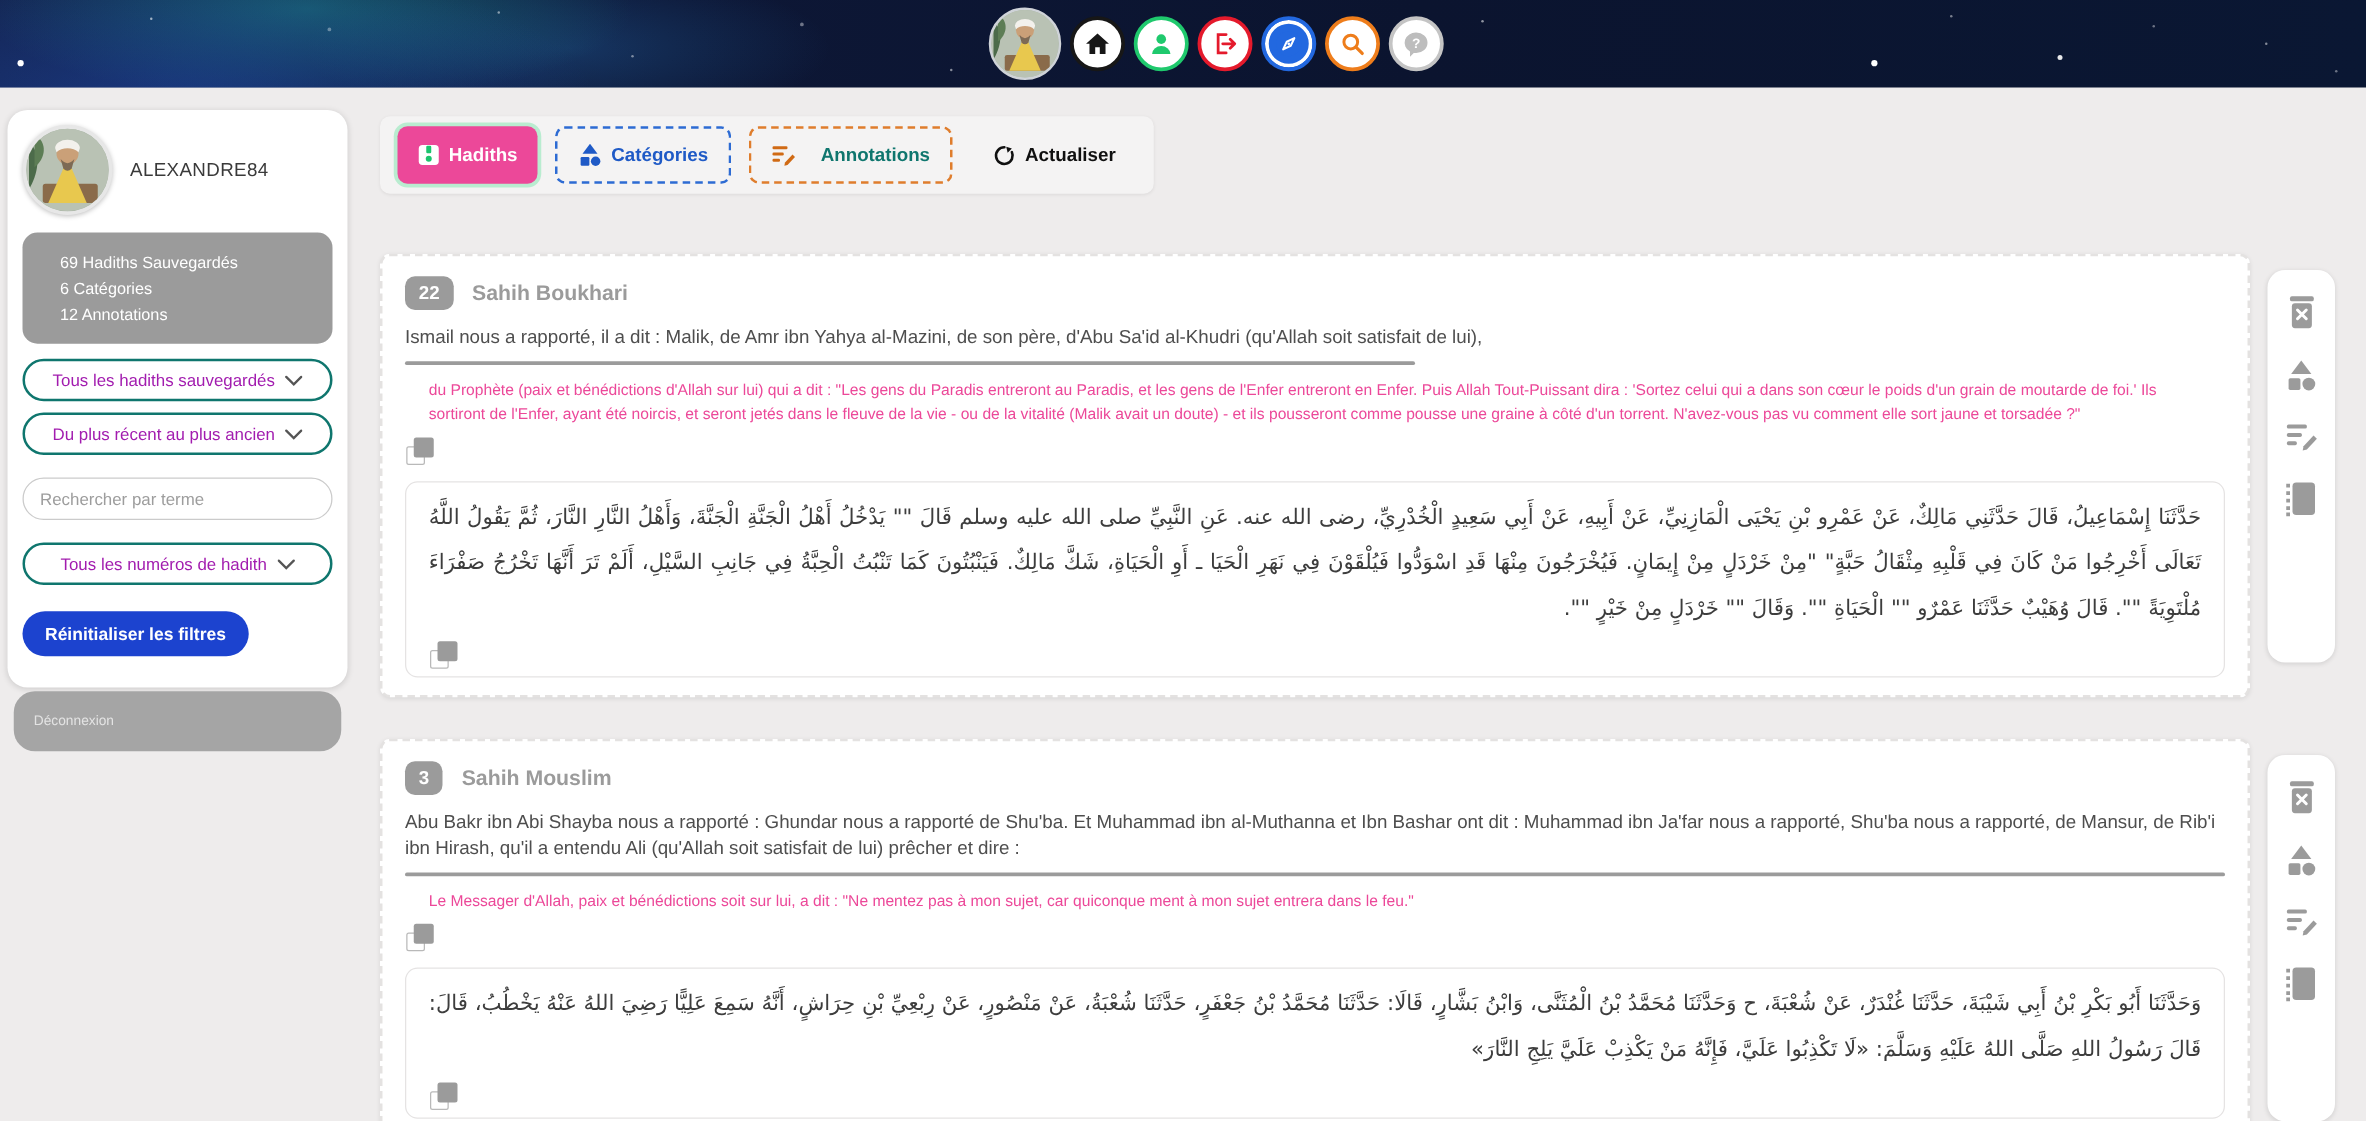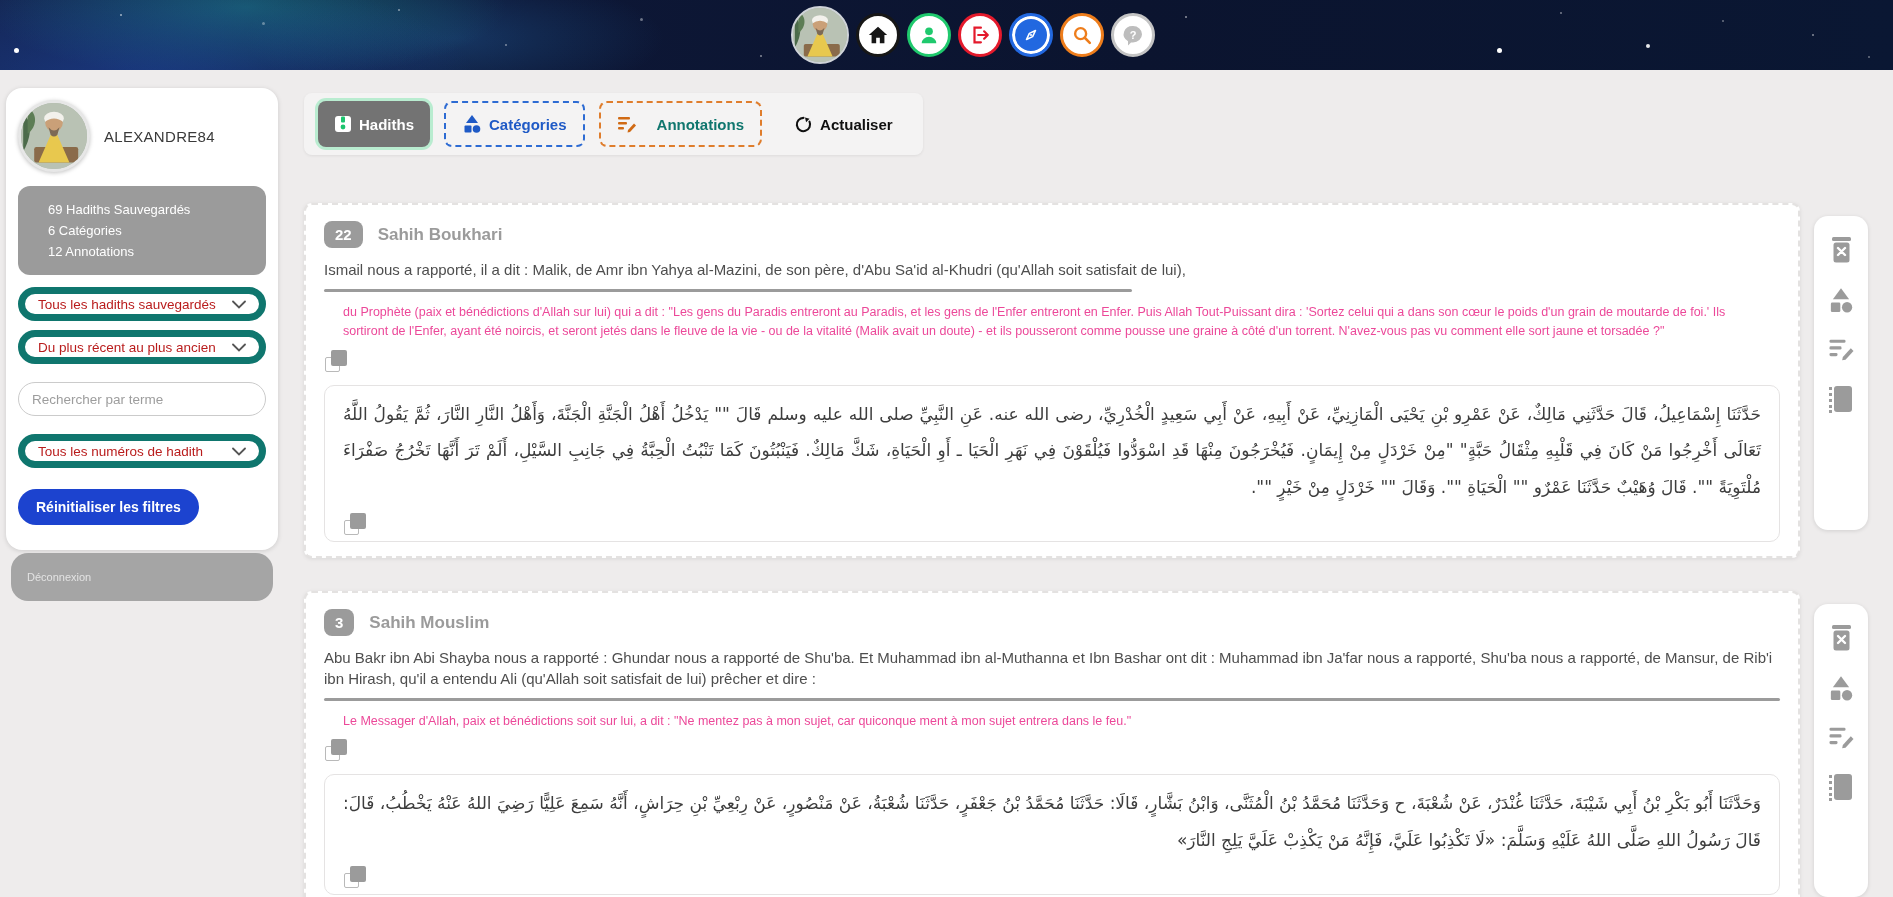--- a/index.html
+++ b/index.html
@@ -52,23 +52,23 @@
     width:72px; height:72px; border-radius:50%; overflow:hidden;
     border:3px solid #e7e7e7; box-shadow:0 1px 4px rgba(0,0,0,.25); background:#aab6a6; flex:0 0 auto;
   }
   .username { font-weight:400; font-size:15px; color:#3a3a3a; letter-spacing:.3px; }
   .stats {
     margin:14px 12px 12px; background:#9b9b9b; border-radius:12px;
     padding:10px 14px; color:#fff; font-size:13px;
   }
   .stats div { margin:6px 16px; }
   .control {
-    margin:9px 12px; height:34px; border:7px solid #0f766e; border-radius:17px;
-    display:flex; align-items:center; justify-content:space-between;
-    padding:0 13px; font-size:13.5px; color:#b91c1c; background:#fff; cursor:pointer;
+    margin:9px 12px; height:34px; border:2px solid #0f766e; border-radius:17px;
+    display:flex; align-items:center; justify-content:center;
+    padding:0 13px; font-size:13.5px; color:#a21caf; background:#fff; cursor:pointer;
   }
   .control .chev { flex:0 0 auto; margin-left:8px; }
   .search-input {
     margin:9px 12px; height:34px; width:248px; border:1px solid #cbcbcb; border-radius:17px;
     padding:0 13px; font-size:13.5px; color:#2e2e2e; outline:none;
     font-family:"Liberation Sans","DejaVu Sans",sans-serif;
   }
   .search-input::placeholder { color:#9d9d9d; }
   .reset-btn {
     margin:12px 12px 0; display:inline-block; background:#1c43cf; color:#fff;
@@ -86,21 +86,21 @@
     position:absolute; left:304px; top:93px; height:62px;
     background:#f4f3f3; border-radius:8px; box-shadow:0 1px 3px rgba(0,0,0,.07);
     display:flex; align-items:center; gap:14px; padding:0 12px;
   }
   .tab {
     height:46px; border-radius:8px; display:flex; align-items:center; gap:7px;
     padding:0 16px; font-weight:700; font-size:15px; cursor:pointer;
     background:transparent; border:2px solid transparent; font-family:inherit;
   }
   .tab-hadiths {
-    background:#737373; color:#fff; border:none;
+    background:#ec4899; color:#fff; border:none;
     box-shadow:0 0 0 3px #b9ecd0; margin-left:2px;
   }
   .tab-categories { border:2px dashed #2d6bd3; color:#1f5ac6; }
   .tab-annotations { border:2px dashed #df7d2c; color:#0f766e;gap:20px; }
   .tab-refresh { color:#101010; }
 
   
   .card {
     position:absolute; left:304px; width:1496px; background:#fff;
     border:2px dashed #e4e2e1; border-radius:8px;

